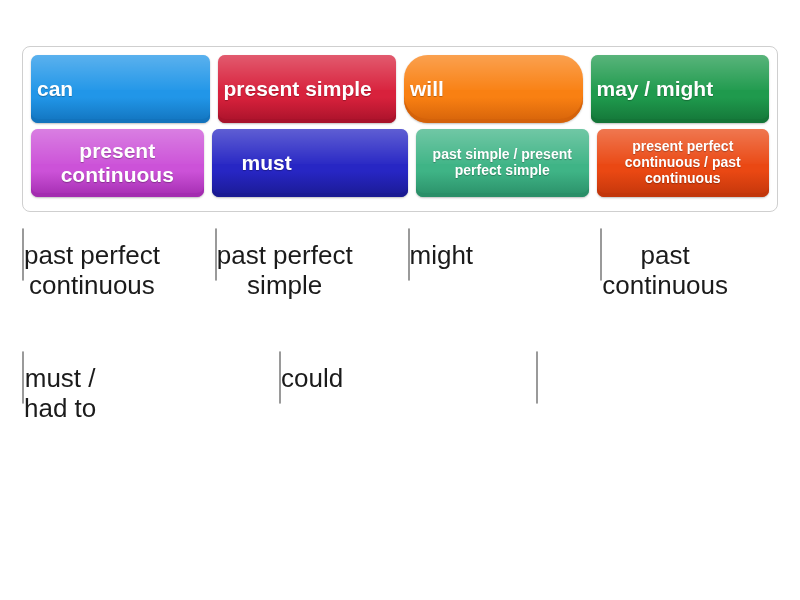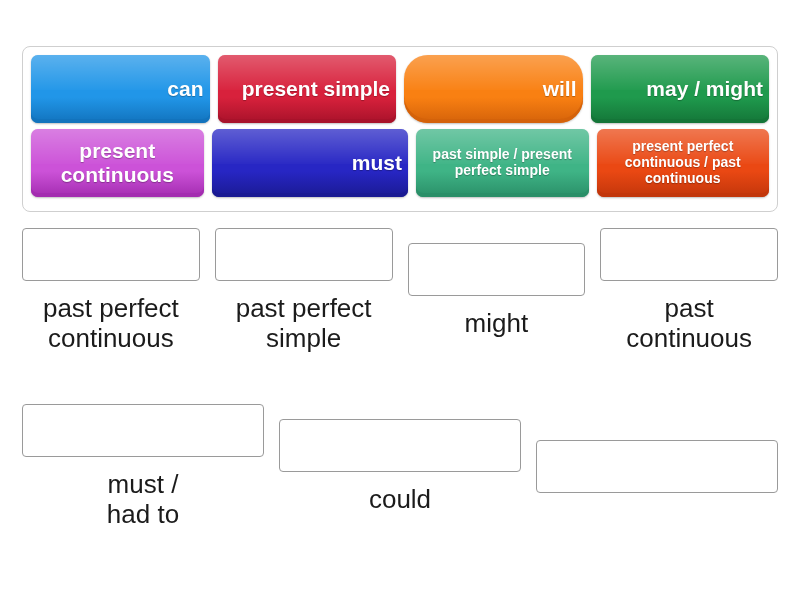--- a/index.html
+++ b/index.html
@@ -40,21 +40,21 @@
     gap: 8px;
     height: 68px;
   }
 
   .tile {
     position: relative;
     flex: 1 1 0;
     border-radius: 7px;
     display: flex;
     align-items: center;
-    justify-content: flex-end;
+    justify-content: flex-start;
     text-align: center;
     color: #ffffff;
     font-weight: bold;
     line-height: 1.12;
     padding: 2px 6px;
     text-shadow: 0 1px 1px rgba(0,0,0,0.28);
     cursor: grab;
     user-select: none;
     overflow: hidden;
   }
@@ -87,23 +87,22 @@
   }
 
   .answer-row {
     display: flex;
     gap: 15px;
   }
 
   .answer-cell {
     flex: 1 1 0;
     display: flex;
-    flex-direction: column;
+    flex-direction: row;
     align-items: stretch;
-    justify-content: center;
   }
 
   .drop-zone {
     height: 53px;
     background: #ffffff;
     border: 1px solid #9a9a9a;
     border-radius: 4px;
     cursor: pointer;
   }
 

